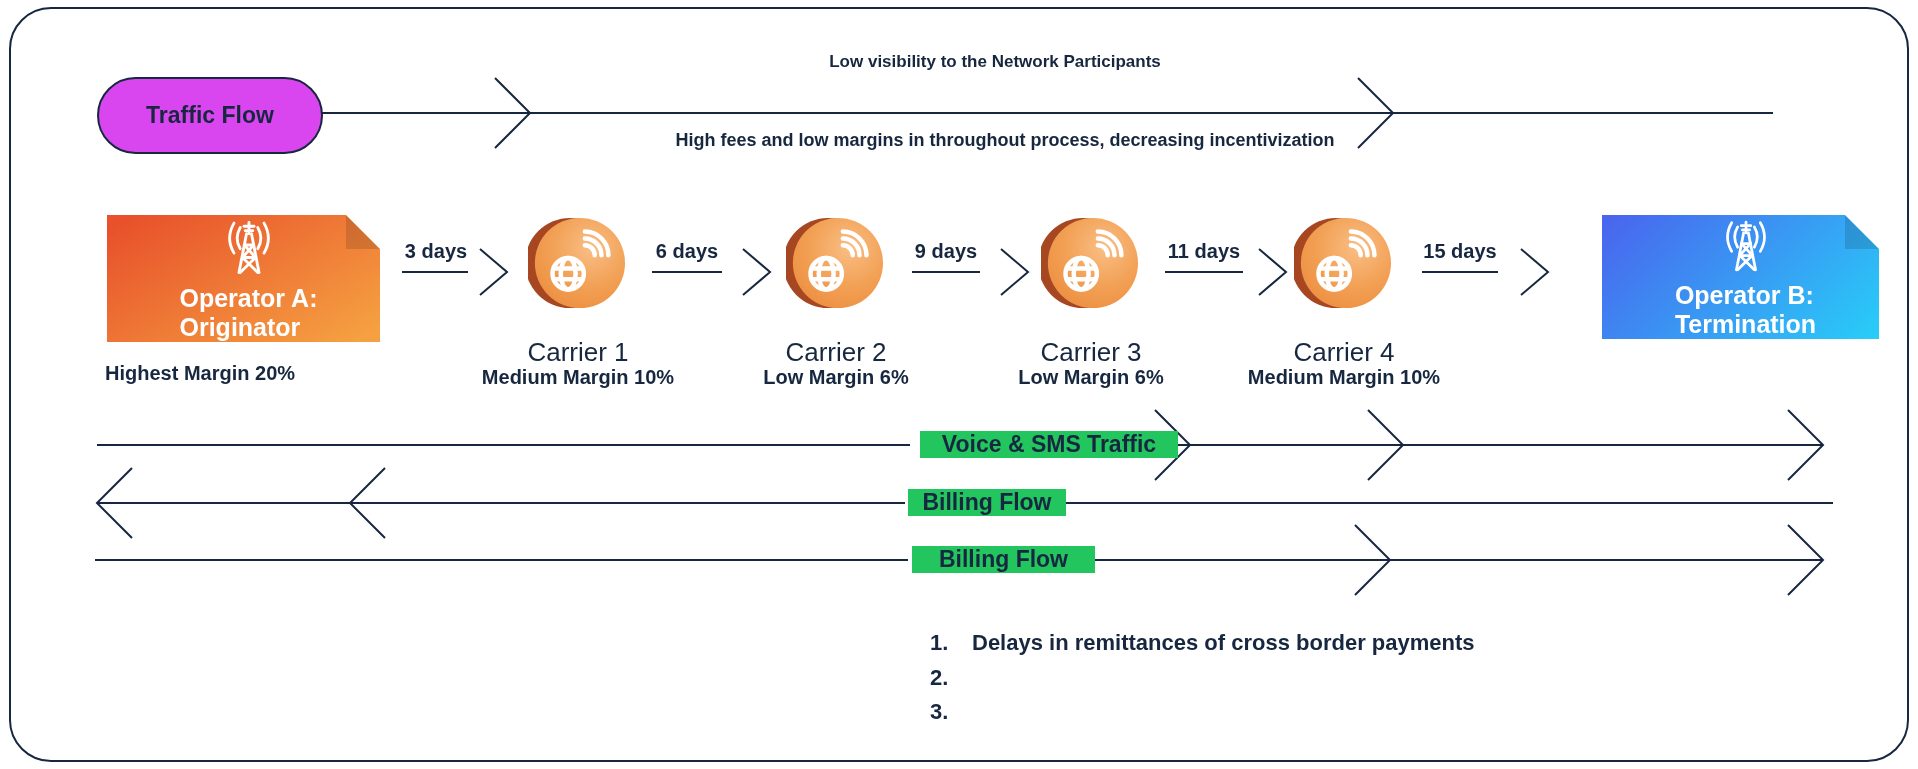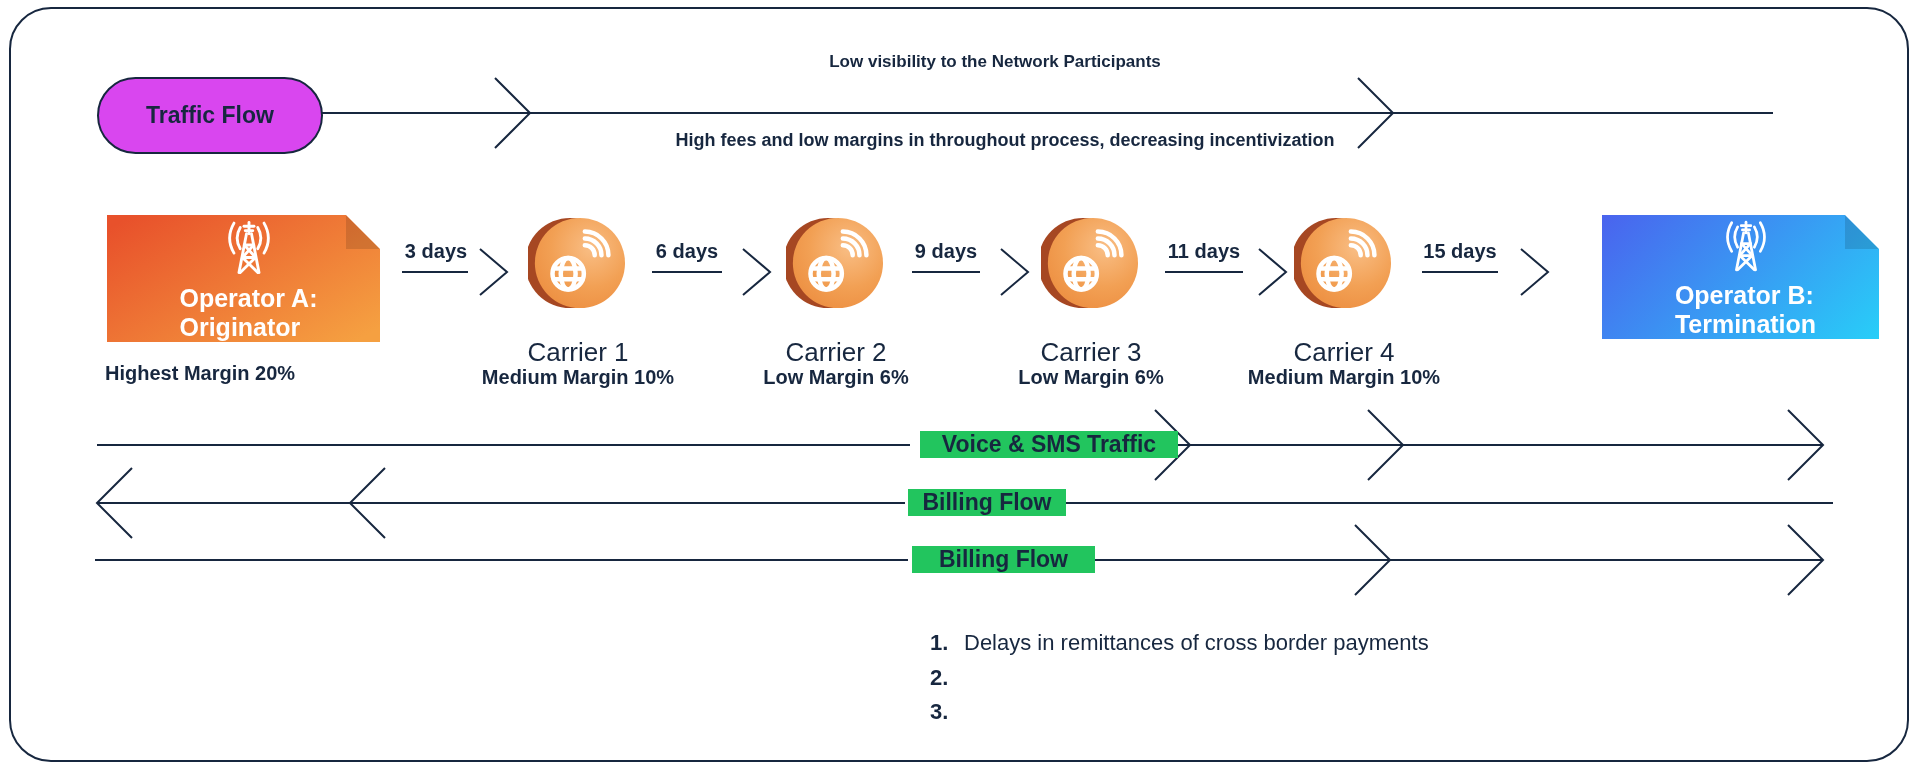--- a/index.html
+++ b/index.html
@@ -31,21 +31,21 @@
   }
   .opbox-a{background:linear-gradient(150deg,var(--orange_start,#E8512B) 5%,var(--orange_end,#F5A041) 95%);}
   .opbox-b{background:linear-gradient(135deg,var(--blue_start,#4A63EE) 0%,var(--blue_end,#28CEF8) 100%);margin-left:32px;}
   .optext{color:#fff;font-weight:700;font-size:25px;line-height:29px;}
   .marginlabel{font-weight:700;font-size:20px;}
   .carrierlabel{font-weight:500;font-size:26px;text-align:center;width:260px;}
   .carriermargin{font-weight:700;font-size:20px;text-align:center;width:260px;}
   .flowlabel{font-weight:700;font-size:23px;text-align:center;background:#22c55e;padding:0 4px;}
   .note{display:flex;font-size:22px;line-height:28px;}
   .note .num{font-weight:700;width:30px;}
-  .note .txt{margin-left:4px;font-weight:400;}
+  .note .txt{margin-left:12px;font-weight:700;}
 </style>
 </head>
 <body>
 
 <div class="canvas">
 
   <div class="frame"></div>
 
   <svg class="abs" style="left:0;top:0" width="1918" height="769" aria-hidden="true">
     <defs>

